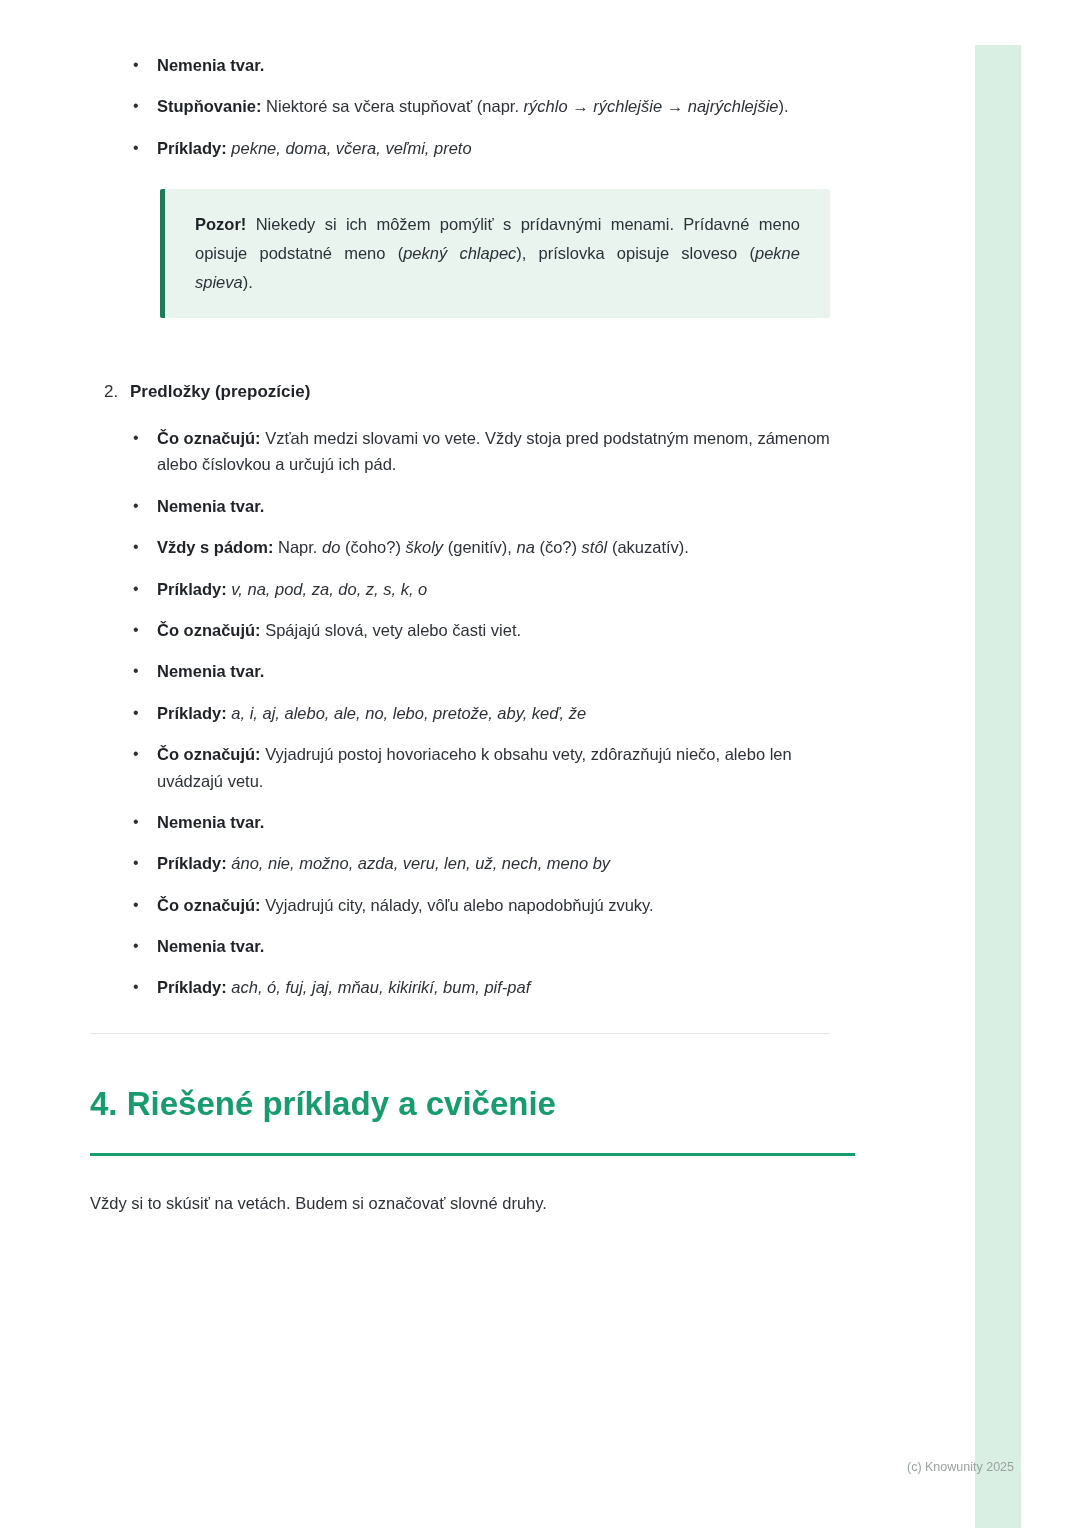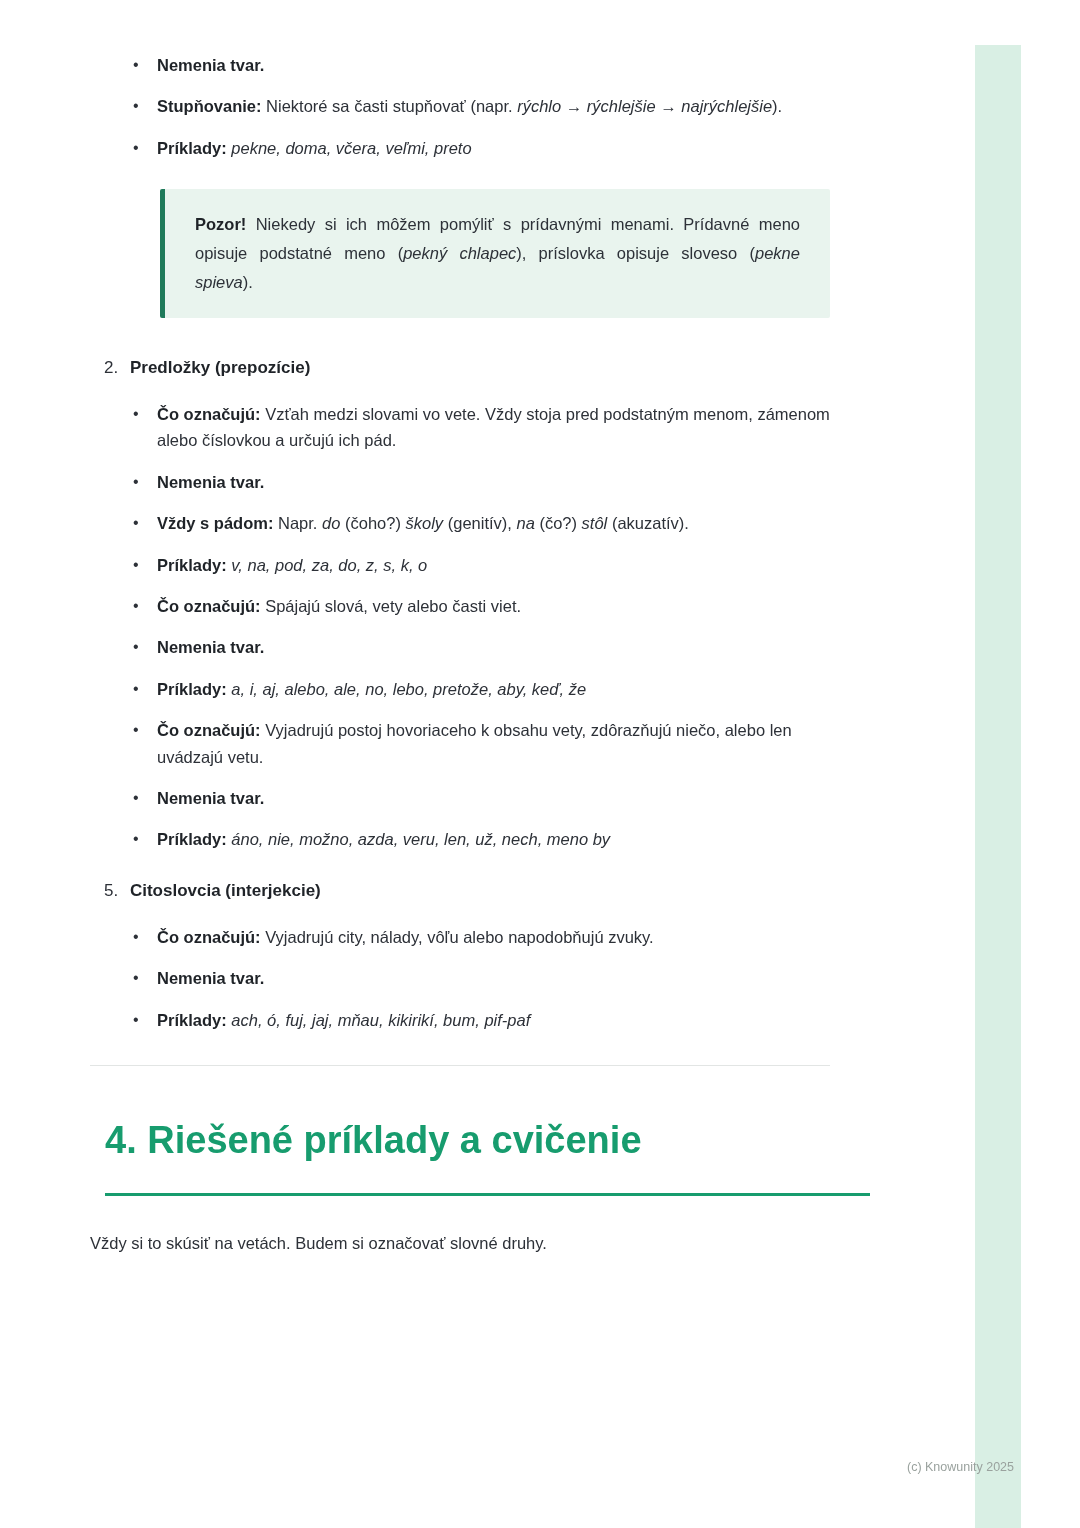--- a/index.html
+++ b/index.html
@@ -11,54 +11,54 @@
   .page{position:relative;width:1080px;min-height:1528px;overflow:hidden;background:#fff;}
   .side-strip{position:absolute;top:45px;bottom:0;right:59px;width:46px;background:var(--strip,#d9efe4);}
   .content{position:relative;width:740px;margin-left:90px;padding-top:52px;font-size:16.5px;line-height:1.6;}
   .bullet-list{padding-left:43px;}
   .bullet-row{display:flex;margin-bottom:15px;}
   .dot{width:24px;flex:none;font-size:16px;color:#2d3138;}
   .bullet-text{flex:1;}
   .b{font-weight:700;color:var(--bold-text,#1f2328);}
   .i{font-style:italic;}
   .callout{
-    margin:28px 0 36px 70px;background:var(--callout-bg,#e9f4ee);
+    margin:28px 0 60px 70px;background:var(--callout-bg,#e9f4ee);
     border-left:5px solid var(--callout-border,#1f7a5a);
     padding:21px 30px;border-radius:2px;
   }
   .callout-text{text-align:justify;line-height:1.75;}
   .section{margin:0;}
-  .section-title-row{padding-left:14px;margin:24px 0 20px;font-size:17px;}
+  .section-title-row{padding-left:14px;margin:34px 0 20px;font-size:17px;}
   .section-number{margin-right:7px;}
   .section-title{font-weight:700;color:var(--bold-text,#1f2328);}
   .section-bullets{padding-left:43px;}
   .divider{height:1px;background:var(--divider,#e2e5e4);border:0;margin:32px 0 0;width:740px;}
   .heading{
-    color:var(--accent,#179c6e);font-size:38px;font-weight:700;
-    margin:44px 15px 0;padding-bottom:22px;
+    color:var(--accent,#179c6e);font-size:33px;font-weight:700;
+    margin:44px 0 0;padding-bottom:22px;
     border-bottom:3px solid var(--accent,#179c6e);width:765px;
   }
   .footer-text{margin:34px 0 0;font-size:16.5px;color:var(--text,#2d3138);}
   .watermark{position:absolute;top:1460px;right:66px;font-size:12.5px;color:var(--watermark,#9aa29e);}
 </style>
 </head>
 <body>
 
 <div class="page">
   <div class="side-strip"></div>
 
   <div class="content">
     <div class="bullet-list">
         <div class="bullet-row">
     <span class="dot">•</span>
     <span class="bullet-text"><span class="b">Nemenia tvar.</span></span>
   </div>
         <div class="bullet-row">
     <span class="dot">•</span>
-    <span class="bullet-text"><span class="b">Stupňovanie:</span><span> Niektoré sa časti stupňovať (napr. </span><span class="i">rýchlo</span><span> → </span><span class="i">rýchlejšie</span><span> → </span><span class="i">najrýchlejšie</span><span>).</span></span>
+    <span class="bullet-text"><span class="b">Stupňovanie:</span><span> Niektoré sa včera stupňovať (napr. </span><span class="i">rýchlo</span><span> → </span><span class="i">rýchlejšie</span><span> → </span><span class="i">najrýchlejšie</span><span>).</span></span>
   </div>
         <div class="bullet-row">
     <span class="dot">•</span>
     <span class="bullet-text"><span class="b">Príklady:</span><span> </span><span class="i">pekne, doma, včera, veľmi, preto</span></span>
   </div>
       </div>
 
     <div class="callout">
       <div class="callout-text"><span class="b">Pozor!</span><span> Niekedy si ich môžem pomýliť s prídavnými menami. Prídavné meno opisuje podstatné meno (</span><span class="i">pekný chlapec</span><span>), príslovka opisuje sloveso (</span><span class="i">pekne spieva</span><span>).</span></div>
     </div>
@@ -114,24 +114,20 @@
     <span class="dot">•</span>
     <span class="bullet-text"><span class="b">Nemenia tvar.</span></span>
   </div>
             <div class="bullet-row">
     <span class="dot">•</span>
     <span class="bullet-text"><span class="b">Príklady:</span><span> </span><span class="i">áno, nie, možno, azda, veru, len, už, nech, meno by</span></span>
   </div>
           </div>
   </section>
         <section class="section">
-    <div class="section-title-row">
-      <span class="section-number">5.</span>
-      <span class="section-title">Citoslovcia (interjekcie)</span>
-    </div>
     <div class="section-bullets">
             <div class="bullet-row">
     <span class="dot">•</span>
     <span class="bullet-text"><span class="b">Čo označujú:</span><span> Vyjadrujú city, nálady, vôľu alebo napodobňujú zvuky.</span></span>
   </div>
             <div class="bullet-row">
     <span class="dot">•</span>
     <span class="bullet-text"><span class="b">Nemenia tvar.</span></span>
   </div>
             <div class="bullet-row">

